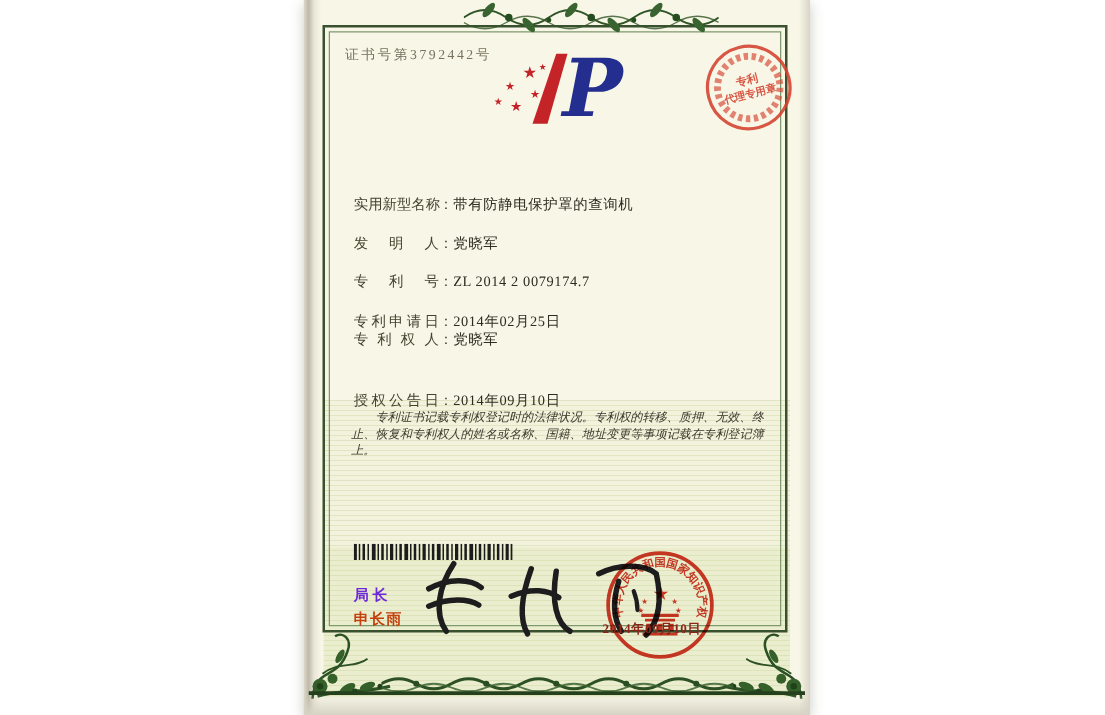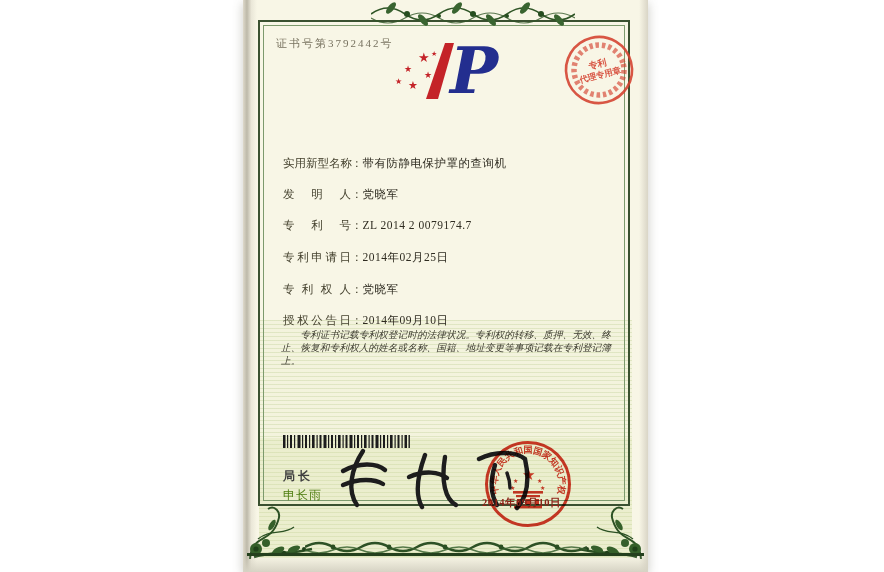--- a/index.html
+++ b/index.html
@@ -37,24 +37,24 @@
     color:#45422f;font-family:Liberation Serif, serif;}
   .fcolon{color:#45422f;}
   .fvalue{color:#2e2b20;letter-spacing:.5px;}
   
   .bodytext{position:absolute;left:38px;top:329px;width:330px;font-size:9.7px;
     line-height:12.9px;color:#3b3a2e;font-style:italic;text-align:justify;}
   .bodytext p{margin:0;text-indent:2em;}
   
   .barcode{position:absolute;left:40px;top:435px;width:128px;height:13px;}
   
-  .sig-title{position:absolute;left:40px;top:468px;font-size:12px;color:#404040;
+  .sig-title{position:absolute;left:40px;top:468px;font-size:12px;color:#6d28d9;
     letter-spacing:3px;font-weight:700;}
-  .sig-name{position:absolute;left:40px;top:487px;font-size:12px;color:#4d7c0f;
-    letter-spacing:1px;font-weight:400;}
+  .sig-name{position:absolute;left:40px;top:487px;font-size:12px;color:#c2410c;
+    letter-spacing:1px;font-weight:700;}
   .signature{position:absolute;left:86px;top:445px;width:212px;height:70px;}
   
   .seal{position:absolute;left:241px;top:440px;width:88px;height:88px;
     mix-blend-mode:multiply;opacity:.95;}
   .seal-date{position:absolute;left:239px;top:496px;width:100px;font-size:10.5px;
     font-weight:700;color:#8d2418;letter-spacing:.5px;white-space:nowrap;}
   .stamp{position:absolute;left:319px;top:32px;width:74px;height:76px;opacity:.88;}
   
   .footer{position:absolute;left:17px;top:528px;width:371px;text-align:center;
     font-size:9.5px;color:#6f7455;letter-spacing:2px;margin-top:48px;}
@@ -178,21 +178,21 @@
           <text x="37" y="46" font-size="8.5">代理专用章</text>
         </g>
       </g>
     </svg>
 
     <div class="fields">
       <div class="frow" style="top:0;"><span class="flabel">实用新型名称</span><span class="fcolon">：</span><span class="fvalue">带有防静电保护罩的查询机</span></div>
       <div class="frow" style="top:31px;"><span class="flabel">发明人</span><span class="fcolon">：</span><span class="fvalue">党晓军</span></div>
       <div class="frow" style="top:62px;"><span class="flabel">专利号</span><span class="fcolon">：</span><span class="fvalue">ZL 2014 2 0079174.7</span></div>
       <div class="frow" style="top:94px;"><span class="flabel">专利申请日</span><span class="fcolon">：</span><span class="fvalue">2014年02月25日</span></div>
-      <div class="frow" style="top:126px;"><span class="flabel">专利权人</span><span class="fcolon">：</span><span class="fvalue">党晓军</span></div>
+      <div class="frow" style="top:108px;"><span class="flabel">专利权人</span><span class="fcolon">：</span><span class="fvalue">党晓军</span></div>
       <div class="frow" style="top:157px;"><span class="flabel">授权公告日</span><span class="fcolon">：</span><span class="fvalue">2014年09月10日</span></div>
     </div>
 
     <div class="bodytext">
       <p>专利证书记载专利权登记时的法律状况。专利权的转移、质押、无效、终止、恢复和专利权人的姓名或名称、国籍、地址变更等事项记载在专利登记簿上。</p>
     </div>
 
     <svg class="barcode" viewBox="0 0 128 13" preserveAspectRatio="none">
       <g fill="#1c1c1c">
         <rect x="0" y="0" width="2.5" height="13"></rect>

